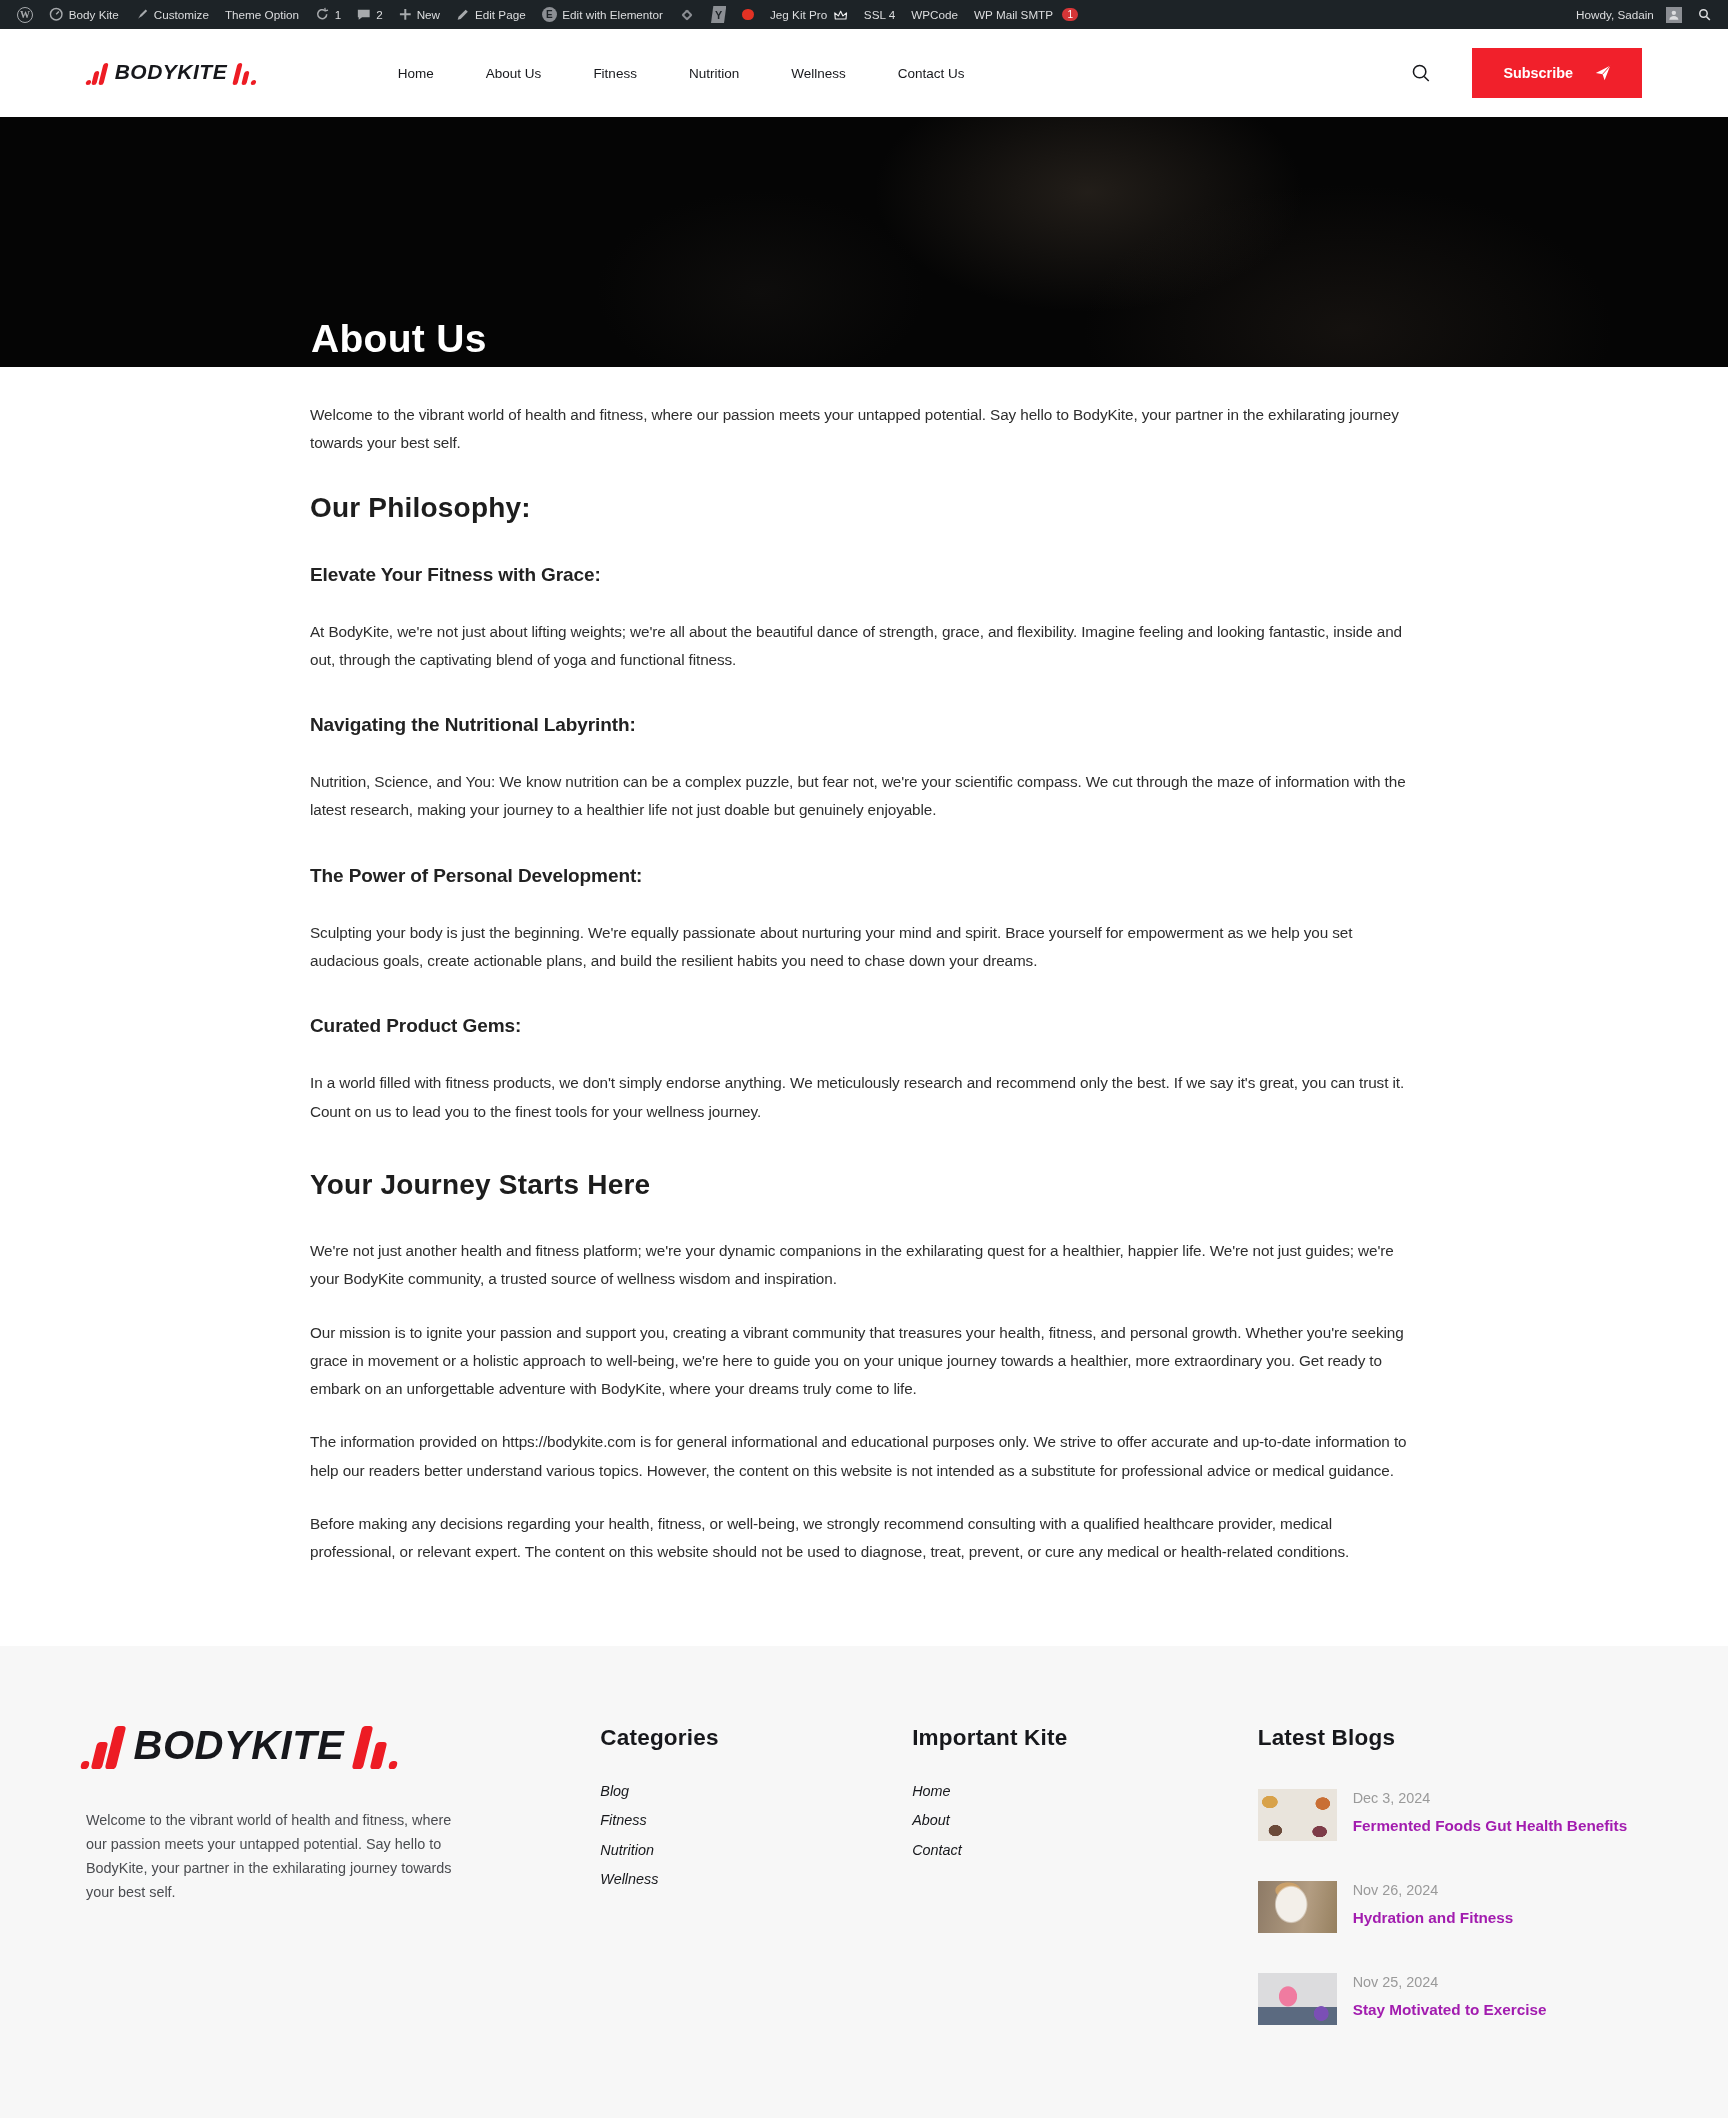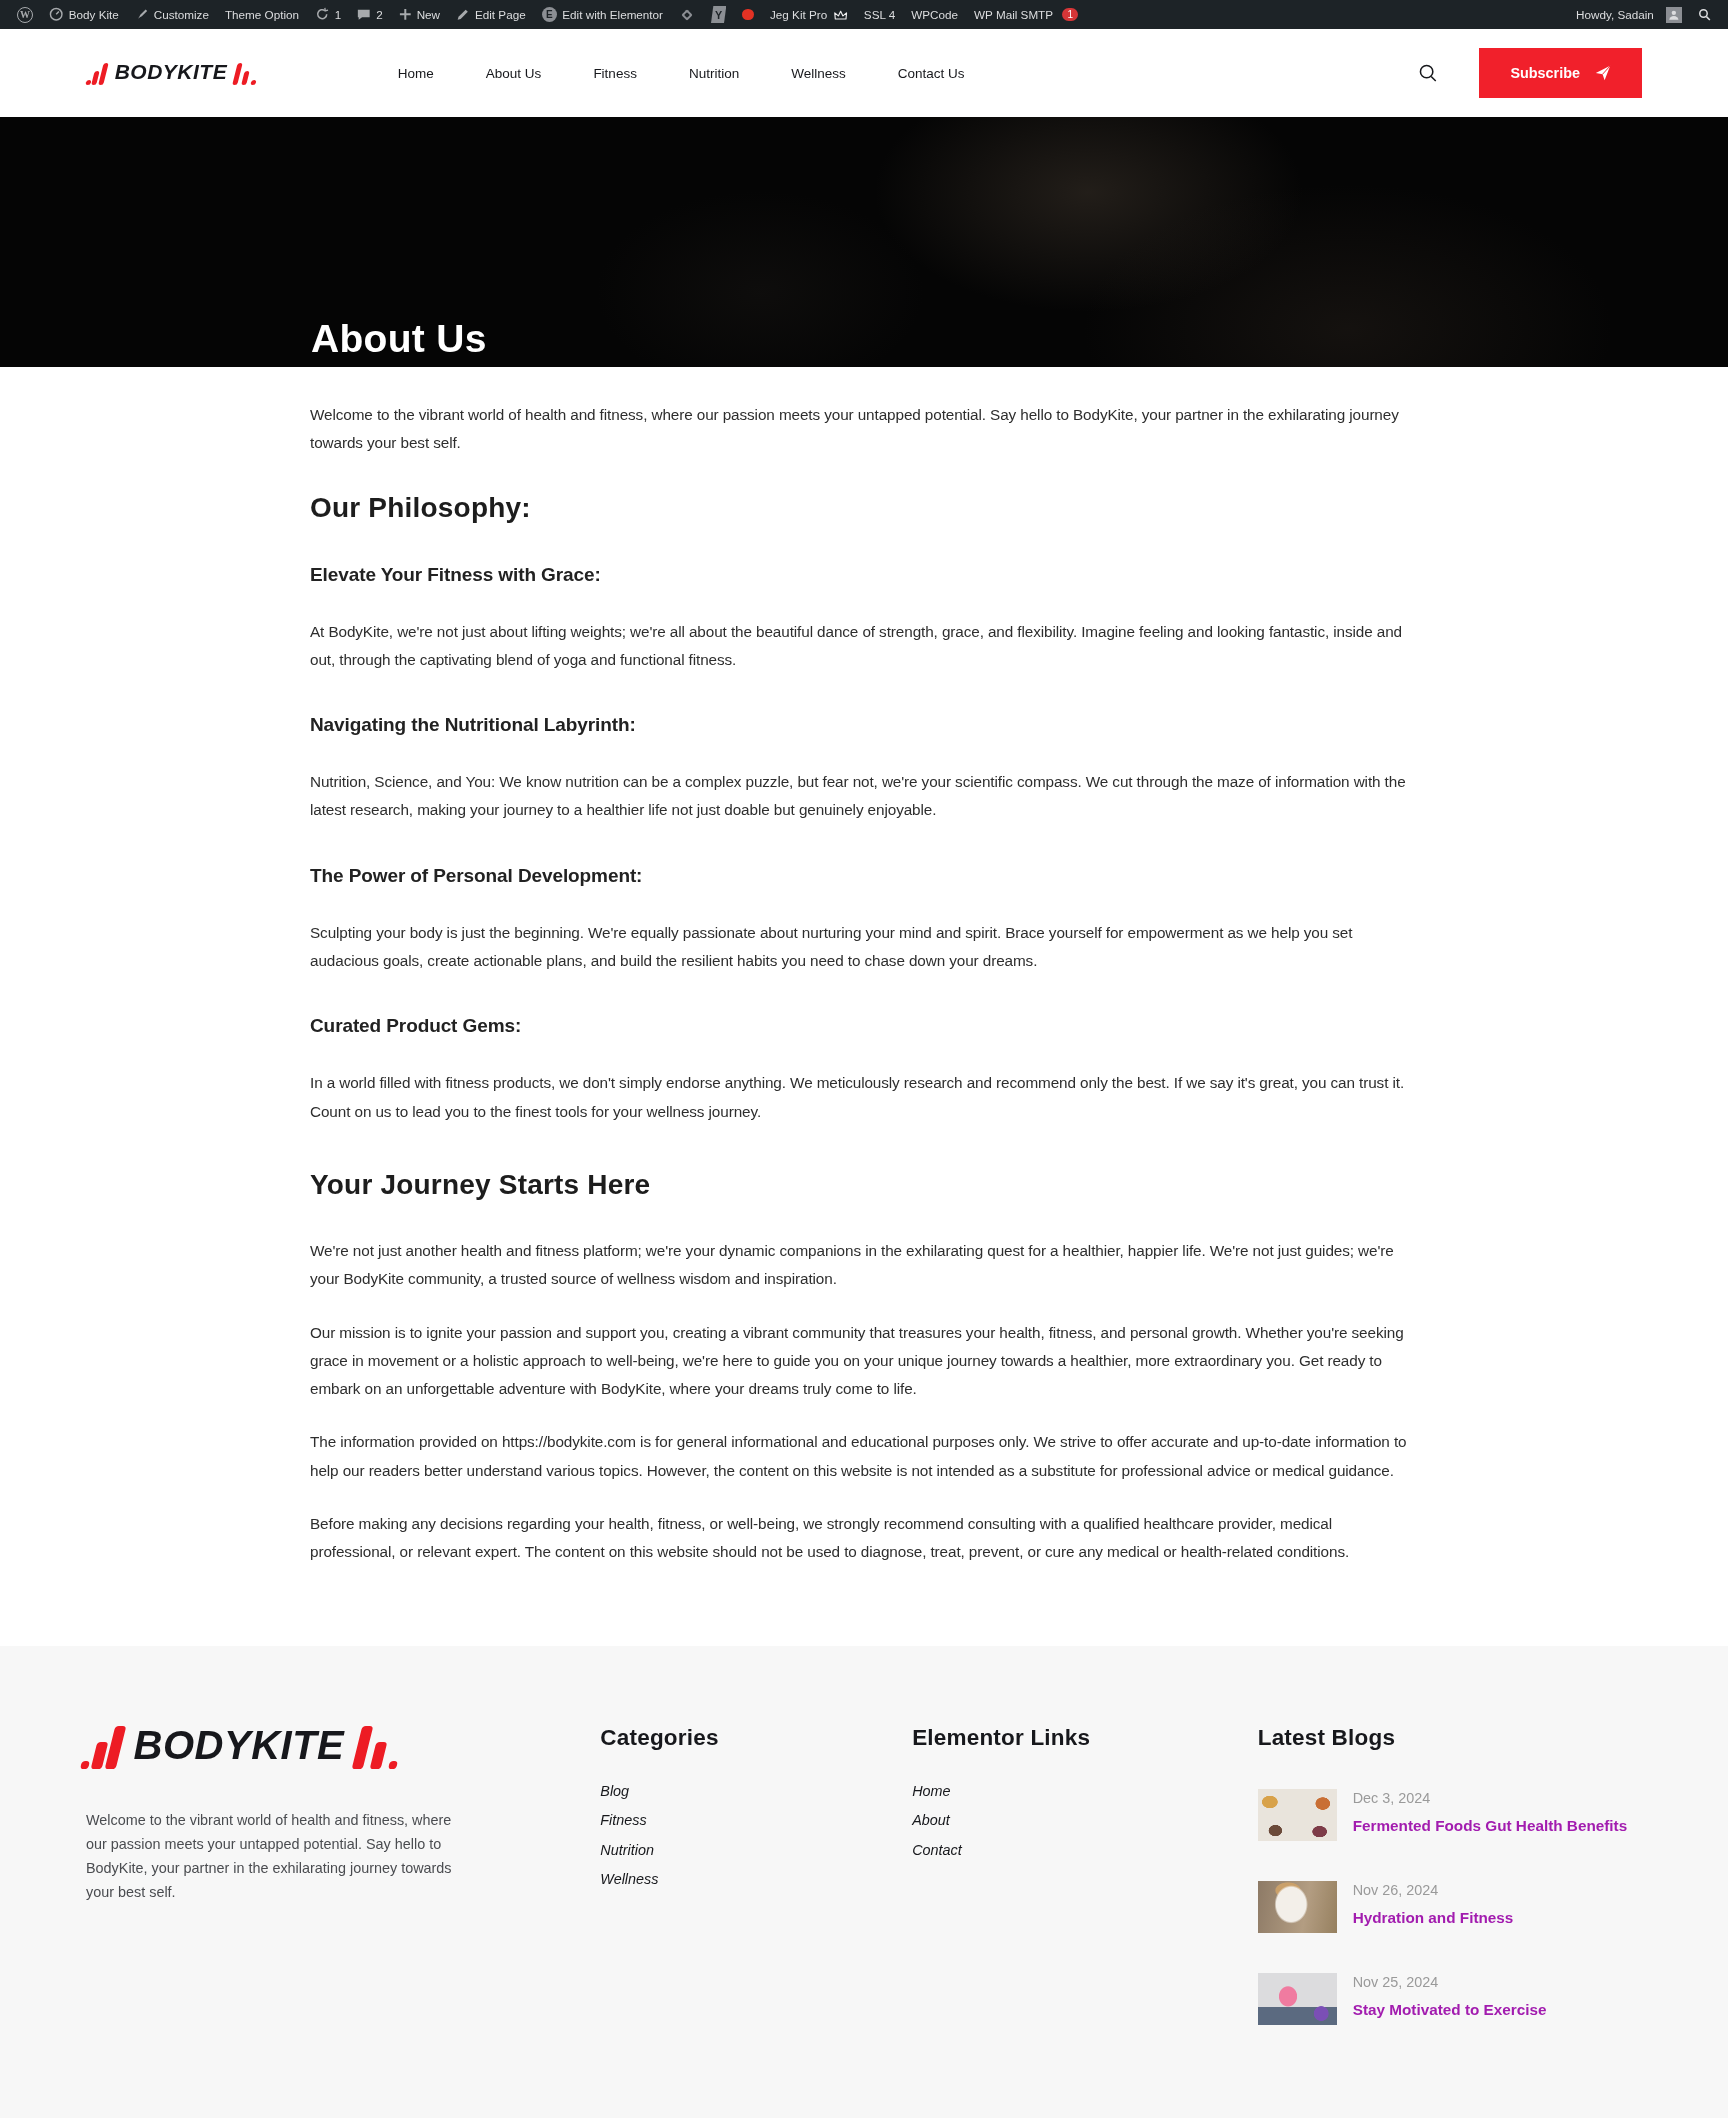--- a/index.html
+++ b/index.html
@@ -62,21 +62,21 @@
   }
   .main-nav { display:flex; gap:52px; margin-left:142px; }
   .main-nav a {
     font-size:13.5px; color:#17181c; text-decoration:none; cursor:pointer;
   }
   .header-right { margin-left:auto; display:flex; align-items:center; gap:41px; }
   .hdr-search { color:#17181c; cursor:pointer; display:flex; }
   .subscribe-btn {
     background:#f1202b; color:#fff; border:none; cursor:pointer;
     height:50px; padding:0 31px; font-size:14.4px; font-weight:700;
-    display:flex; align-items:center; gap:15px; font-family:inherit;
+    display:flex; align-items:center; gap:22px; font-family:inherit;
   }
 
   
   .hero {
     height:250px; position:relative; overflow:hidden;
     background:
       radial-gradient(306px 171px at 63% 30%, rgba(82,70,58,.38), rgba(0,0,0,0) 70%),
       radial-gradient(378px 207px at 78% 85%, rgba(56,46,38,.30), rgba(0,0,0,0) 70%),
       radial-gradient(234px 144px at 44% 70%, rgba(40,36,32,.25), rgba(0,0,0,0) 70%),
       #050505;
@@ -357,21 +357,21 @@
     <h3 class="f-heading">Categories</h3>
     <ul class="f-links">
       <li><a>Blog</a></li>
       <li><a>Fitness</a></li>
       <li><a>Nutrition</a></li>
       <li><a>Wellness</a></li>
     </ul>
   </div>
 
   <div class="f-col3">
-    <h3 class="f-heading">Elementor Links</h3>
+    <h3 class="f-heading">Important Kite</h3>
     <ul class="f-links">
       <li><a>Home</a></li>
       <li><a>About</a></li>
       <li><a>Contact</a></li>
     </ul>
   </div>
 
   <div class="f-col4">
     <h3 class="f-heading" style="margin-bottom:38px;">Latest Blogs</h3>
 

